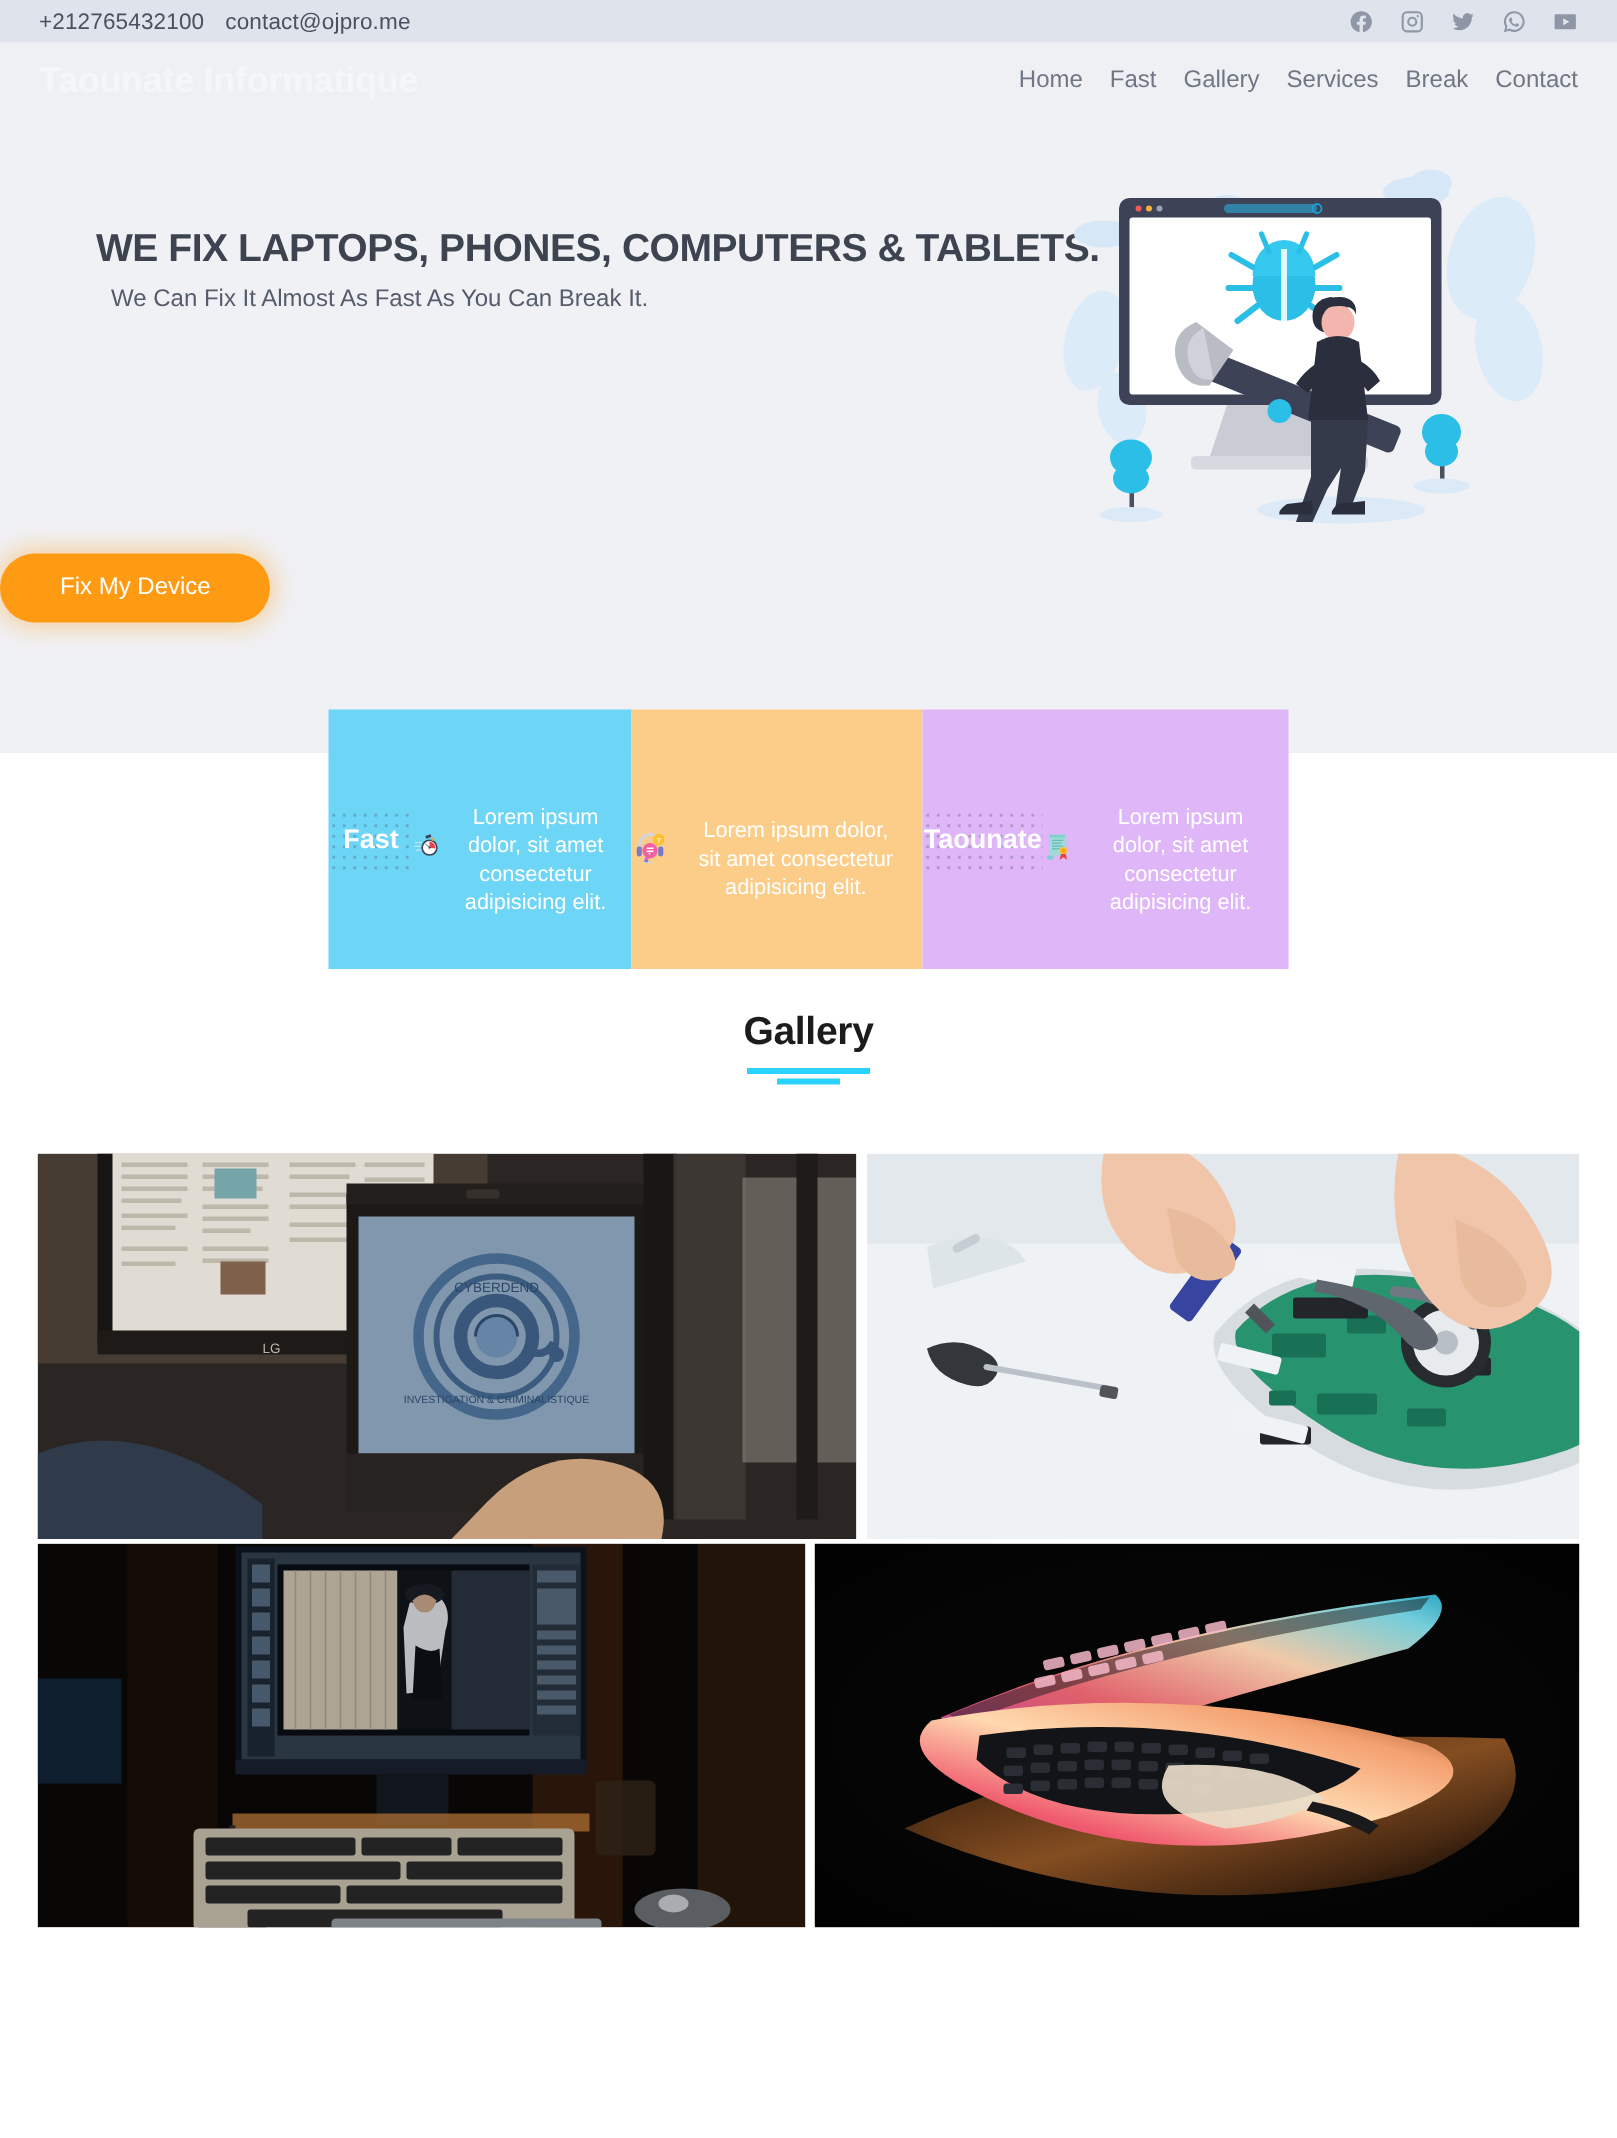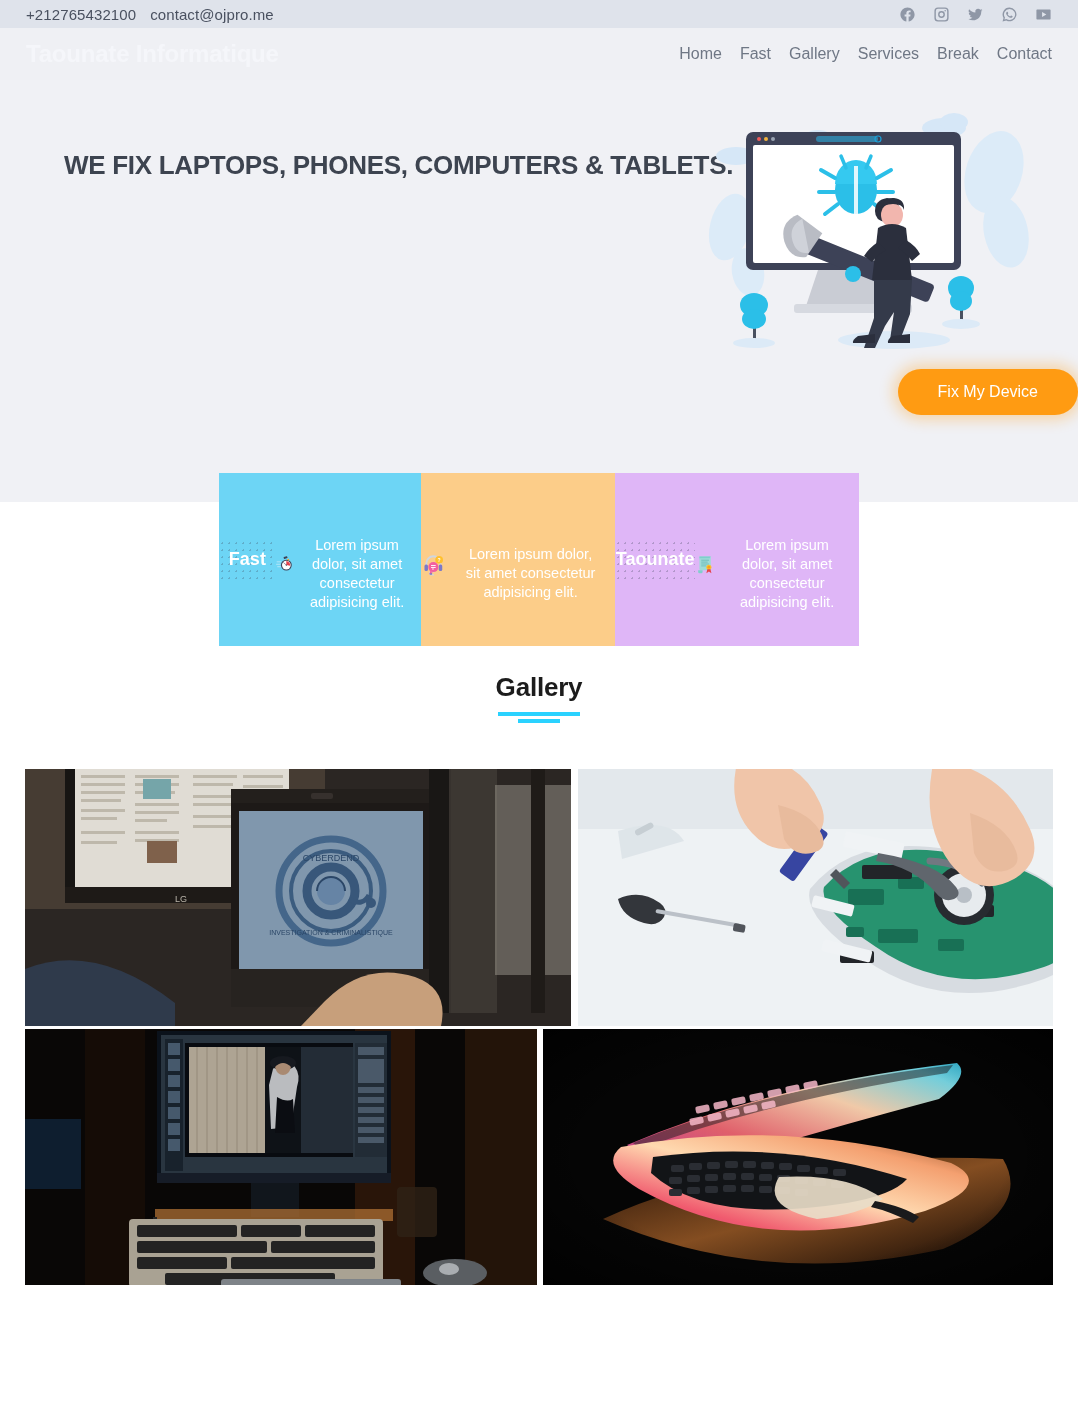--- a/index.html
+++ b/index.html
@@ -81,21 +81,21 @@
     right: 42px;
     top: 12px;
     width: 330px;
     height: 265px;
   }
   .cta-wrap {
     position: absolute;
     left: 0; right: 0;
     top: 289px;
     display: flex;
-    justify-content: flex-end;
+    justify-content: flex-start;
   }
   .cta-btn {
     background: #ff9b12;
     color: #ffffff;
     font-size: 16px;
     border: none;
     border-radius: 30px;
     padding: 14px 40px;
     cursor: pointer;
     box-shadow: 0 0 14px 5px rgba(255,155,18,0.32);
@@ -220,20 +220,21 @@
     <a class="nav-link">Gallery</a>
     <a class="nav-link">Services</a>
     <a class="nav-link">Break</a>
     <a class="nav-link">Contact</a>
   </div>
 </div>
 
 <div class="hero">
   <div class="hero-copy">
     <h1 class="hero-title">WE FIX LAPTOPS, PHONES, COMPUTERS &amp; TABLETS.</h1>
+    <p class="hero-sub">We Can Fix It Almost As Fast As You Can Break It.</p>
   </div>
 
   <div class="hero-art">
     <svg viewBox="0 0 330 265" width="330" height="265">
 
       <g fill="#d6e7f7">
         <ellipse cx="100" cy="55" rx="26" ry="11"></ellipse>
         <ellipse cx="112" cy="48" rx="16" ry="10"></ellipse>
         <ellipse cx="238" cy="36" rx="22" ry="10"></ellipse>
         <ellipse cx="248" cy="30" rx="14" ry="9"></ellipse>

